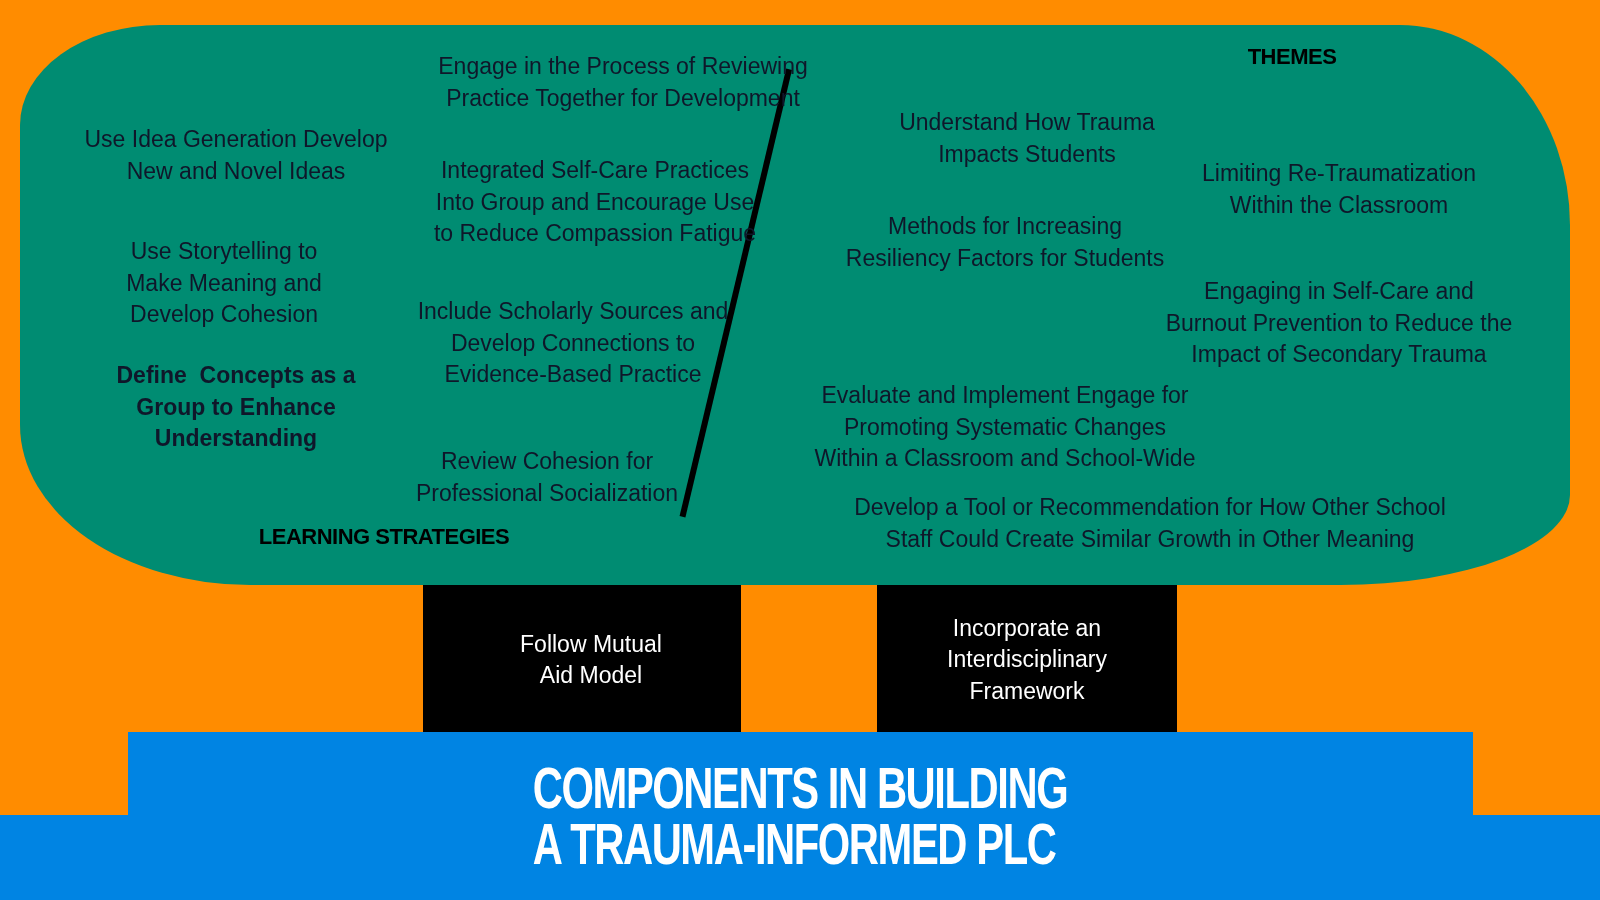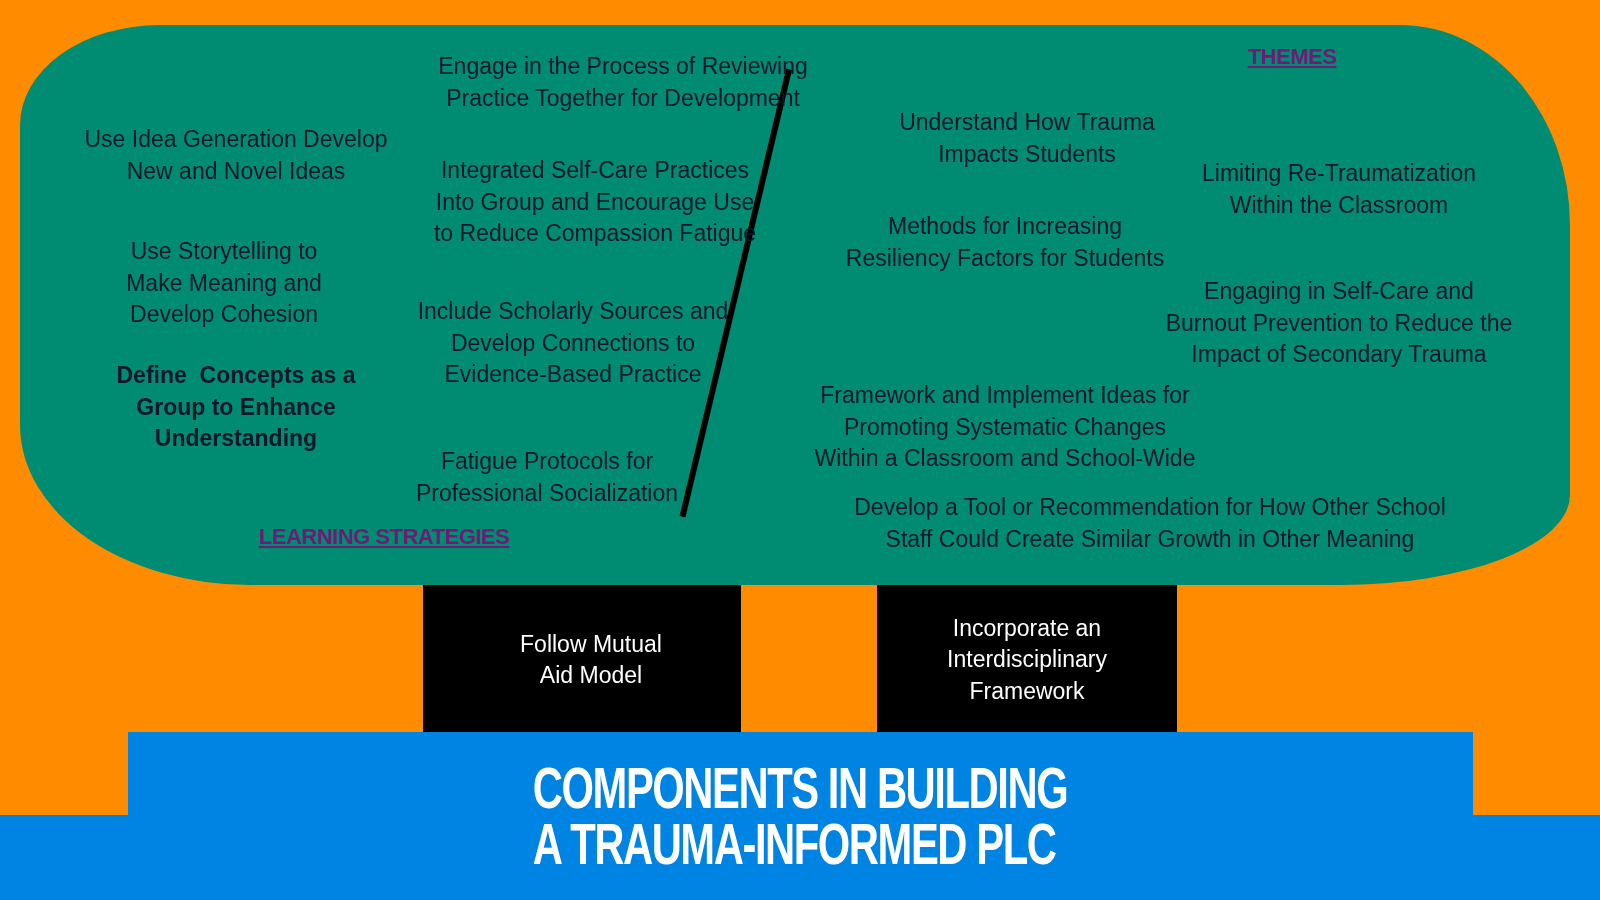--- a/index.html
+++ b/index.html
@@ -1,19 +1,19 @@
 <!DOCTYPE html>
 <html><head>
 <meta charset="utf-8">
 <style>
   html,body{margin:0;padding:0;}
   body{width:1600px;height:900px;position:relative;overflow:hidden;background:#FF8C00;font-family:"Liberation Sans",sans-serif;}
   .blob{position:absolute;left:20px;top:25px;width:1550px;height:560px;background:#008C72;border-radius:140px 170px 230px 230px / 100px 200px 90px 160px;}
   .t{position:absolute;text-align:center;color:#0f172a;font-size:23px;line-height:31.5px;white-space:pre;transform:translateX(-50%);}
-  .lbl{position:absolute;font-weight:bold;font-size:22px;color:#701a75;transform:translateX(-50%);letter-spacing:-0.5px;text-decoration:underline;}
+  .lbl{position:absolute;font-weight:bold;font-size:22px;color:#000000;transform:translateX(-50%);letter-spacing:-0.5px;}
   .divider{position:absolute;left:789px;top:70px;width:6px;height:460px;background:#000;transform-origin:top center;transform:rotate(13.4deg) translateX(-3px);}
   .pillar{position:absolute;top:585px;width:300px;height:150px;background:#000;color:#fff;display:flex;align-items:center;justify-content:center;text-align:center;font-size:23px;line-height:31.5px;white-space:pre;}
   .base-top{position:absolute;left:128px;top:732px;width:1345px;height:90px;background:#0084E3;}
   .base-bot{position:absolute;left:0;top:815px;width:1600px;height:85px;background:#0084E3;}
   .title{position:absolute;left:800px;top:760px;transform:translateX(-50%) scaleX(0.72);color:#fff;font-weight:bold;font-size:58px;line-height:56px;letter-spacing:-2px;text-align:left;white-space:pre;}
 </style>
 </head>
 <body>
 
 <div class="blob"></div>
@@ -31,33 +31,33 @@
 to Reduce Compassion Fatigue</div>
 <div class="t" style="left:224px;top:236px;">Use Storytelling to
 Make Meaning and
 Develop Cohesion</div>
 <div class="t" style="left:573px;top:296px;">Include Scholarly Sources and
 Develop Connections to
 Evidence-Based Practice</div>
 <div class="t" style="left:236px;top:360px;font-weight:bold;">Define  Concepts as a
 Group to Enhance
 Understanding</div>
-<div class="t" style="left:547px;top:446px;">Fatigue Protocols for
+<div class="t" style="left:547px;top:446px;">Review Cohesion for
 Professional Socialization</div>
 
 <div class="t" style="left:1027px;top:107px;">Understand How Trauma
 Impacts Students</div>
 <div class="t" style="left:1339px;top:158px;">Limiting Re-Traumatization
 Within the Classroom</div>
 <div class="t" style="left:1005px;top:211px;">Methods for Increasing
 Resiliency Factors for Students</div>
 <div class="t" style="left:1339px;top:276px;">Engaging in Self-Care and
 Burnout Prevention to Reduce the
 Impact of Secondary Trauma</div>
-<div class="t" style="left:1005px;top:380px;">Framework and Implement Ideas for
+<div class="t" style="left:1005px;top:380px;">Evaluate and Implement Engage for
 Promoting Systematic Changes
 Within a Classroom and School-Wide</div>
 <div class="t" style="left:1150px;top:492px;">Develop a Tool or Recommendation for How Other School
 Staff Could Create Similar Growth in Other Meaning</div>
 
 <div class="pillar" style="left:423px;padding-left:18px;">Follow Mutual
 Aid Model</div>
 <div class="pillar" style="left:877px;">Incorporate an
 Interdisciplinary
 Framework</div>

